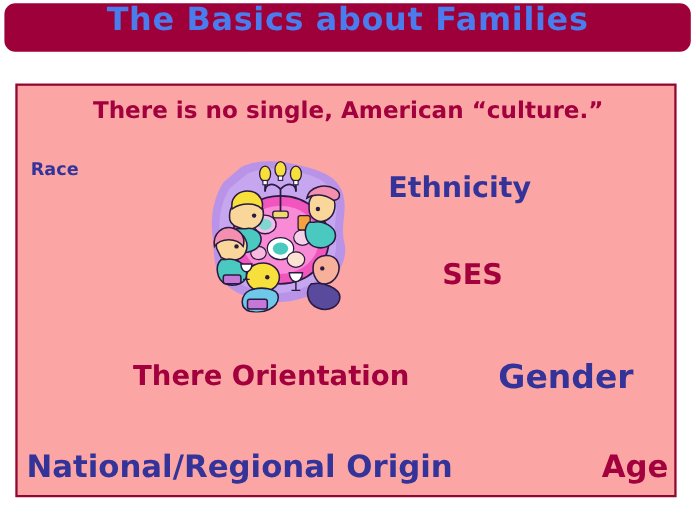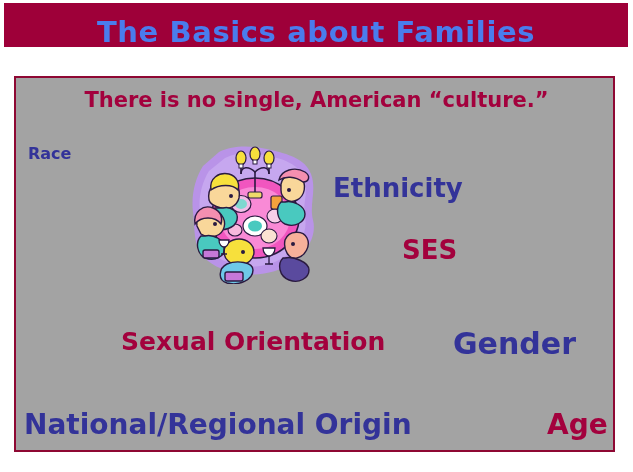--- a/index.html
+++ b/index.html
@@ -21,43 +21,44 @@
 
   
   #title-banner {
     position: absolute;
     left: 4px;
     top: 3px;
     width: 624px;
     height: 44px;
     background: #9e0039;
     display: flex;
-    align-items: flex-end;
+    align-items: flex-start;
     justify-content: center;
+    border-radius: 10px;
   }
   #title-text {
     font-family: "DejaVu Sans", sans-serif;
     font-weight: bold;
     font-size: 29px;
     letter-spacing: 0.6px;
     color: #4a7ced;
     white-space: nowrap;
     line-height: 1;
   }
 
   
   #content-box {
     position: absolute;
     left: 14px;
     top: 76px;
     width: 601px;
     height: 376px;
     border: 2px solid #8e0833;
     box-sizing: border-box;
-    background: #a3a3a3;
+    background: #fca5a5;
   }
 
   
   #subtitle {
     position: absolute;
     left: 0;
     top: 10px;
     width: 601px;
     text-align: center;
     font-family: "DejaVu Sans", sans-serif;
@@ -72,21 +73,21 @@
     position: absolute;
     font-family: "DejaVu Sans", sans-serif;
     font-weight: bold;
     white-space: nowrap;
     line-height: 1;
   }
   .term.crimson { color: #a3013d; }
   .term.navy    { color: #333399; }
 
   #term-race        { left: 12px;  top: 68px;  font-size: 16px; }
-  #term-ethnicity   { left: 317px; top: 80px;  font-size: 26px; margin-top: 17px; }
+  #term-ethnicity   { left: 337px; top: 80px;  font-size: 26px; }
   #term-ability     { left: 12px;  top: 161px; font-size: 26px; }
   #term-ses         { left: 386px; top: 159px; font-size: 26px; }
   #term-sexual      { left: 105px; top: 251px; font-size: 25px; }
   #term-gender      { left: 437px; top: 251px; font-size: 30px; }
   #term-origin      { left: 8px;   top: 333px; font-size: 28px; }
   #term-age         { left: 531px; top: 333px; font-size: 28px; }
 
   
   #clipart {
     position: absolute;
@@ -106,21 +107,21 @@
     <div id="title-text">The Basics about Families</div>
   </div>
 
   <div id="content-box">
 
     <div id="subtitle">There is no single,  American “culture.”</div>
 
     <div class="term navy" id="term-race">Race</div>
     <div class="term navy" id="term-ethnicity">Ethnicity</div>
     <div class="term crimson" id="term-ses">SES</div>
-    <div class="term crimson" id="term-sexual">Sexual Orientation</div>
+    <div class="term crimson" id="term-sexual">There Orientation</div>
     <div class="term navy" id="term-gender">Gender</div>
     <div class="term crimson" id="term-age">Age</div>
     <div class="term navy" id="term-origin">National/Regional Origin</div>
 
     <div id="clipart">
       <svg viewBox="0 0 132 140" xmlns="http://www.w3.org/2000/svg" aria-hidden="true">
 
         <path d="M30 8 C46 0 66 2 82 6 C98 10 116 14 122 30
                  C128 46 120 60 124 76 C128 92 118 108 104 118
                  C90 128 72 132 56 130 C40 128 24 124 14 112

